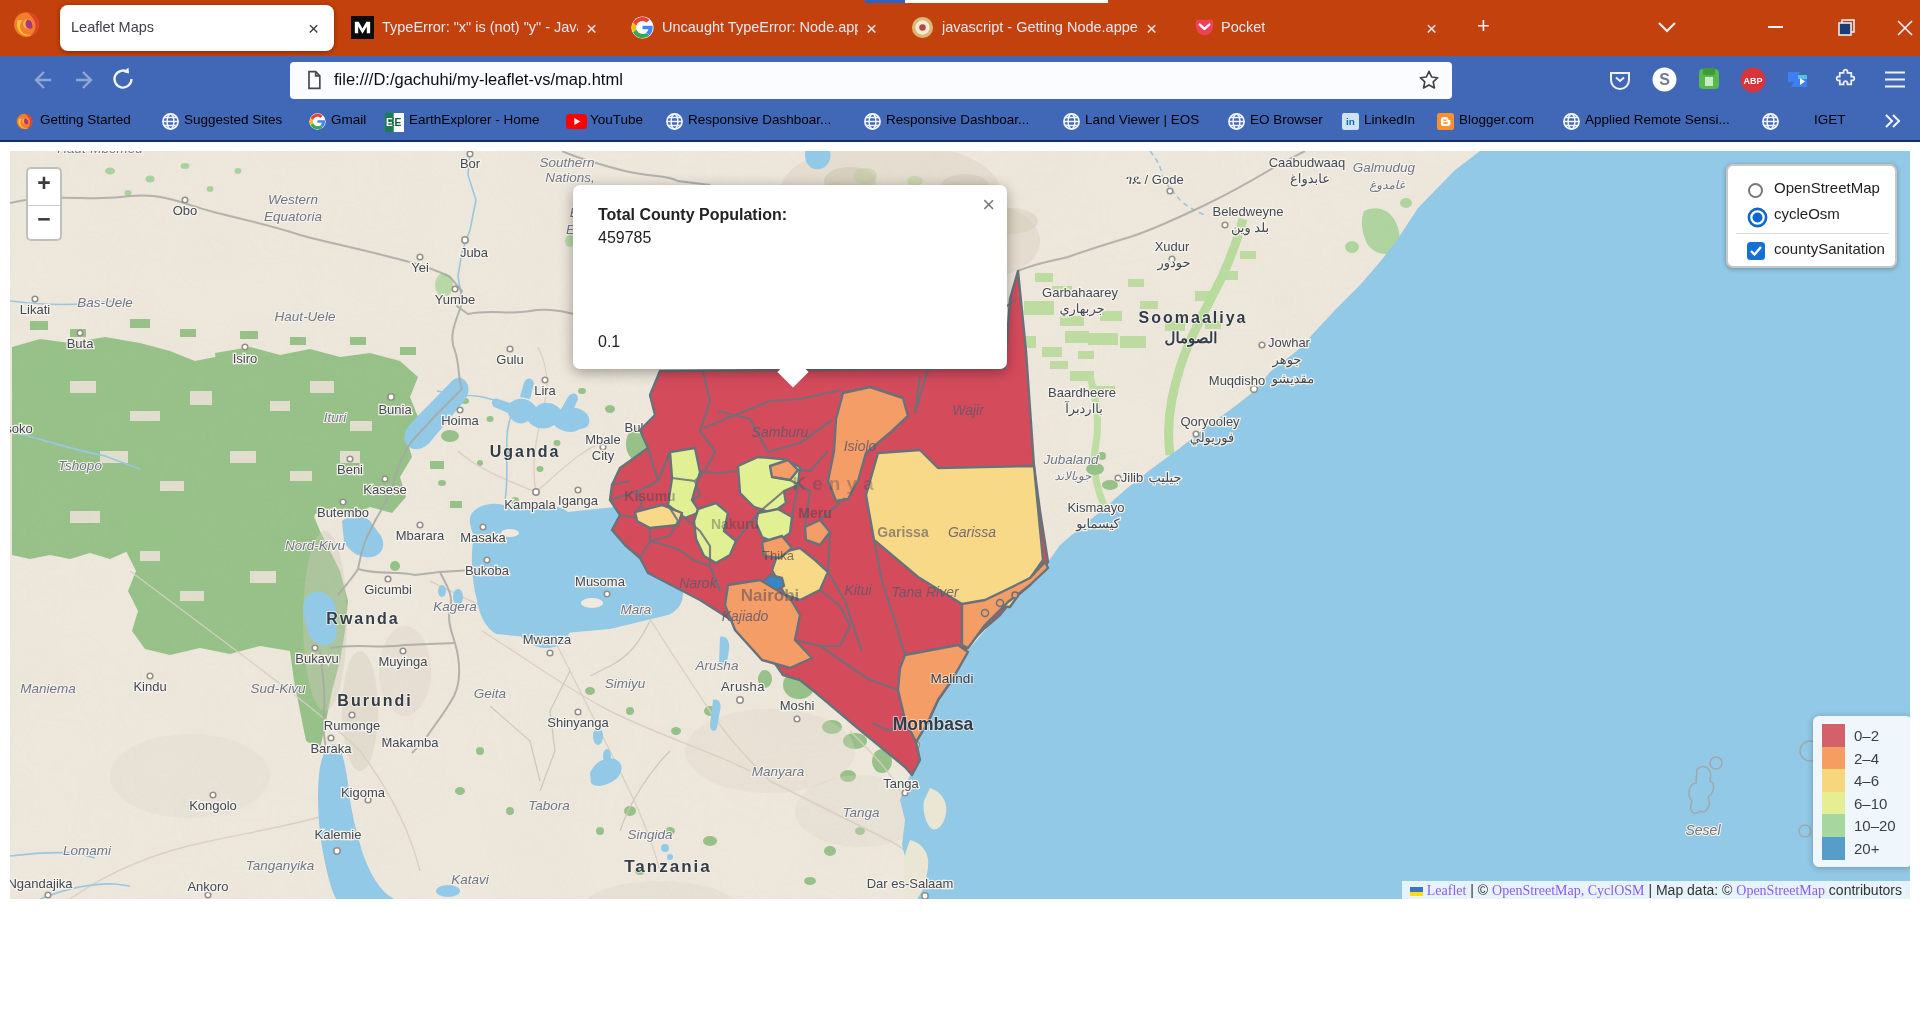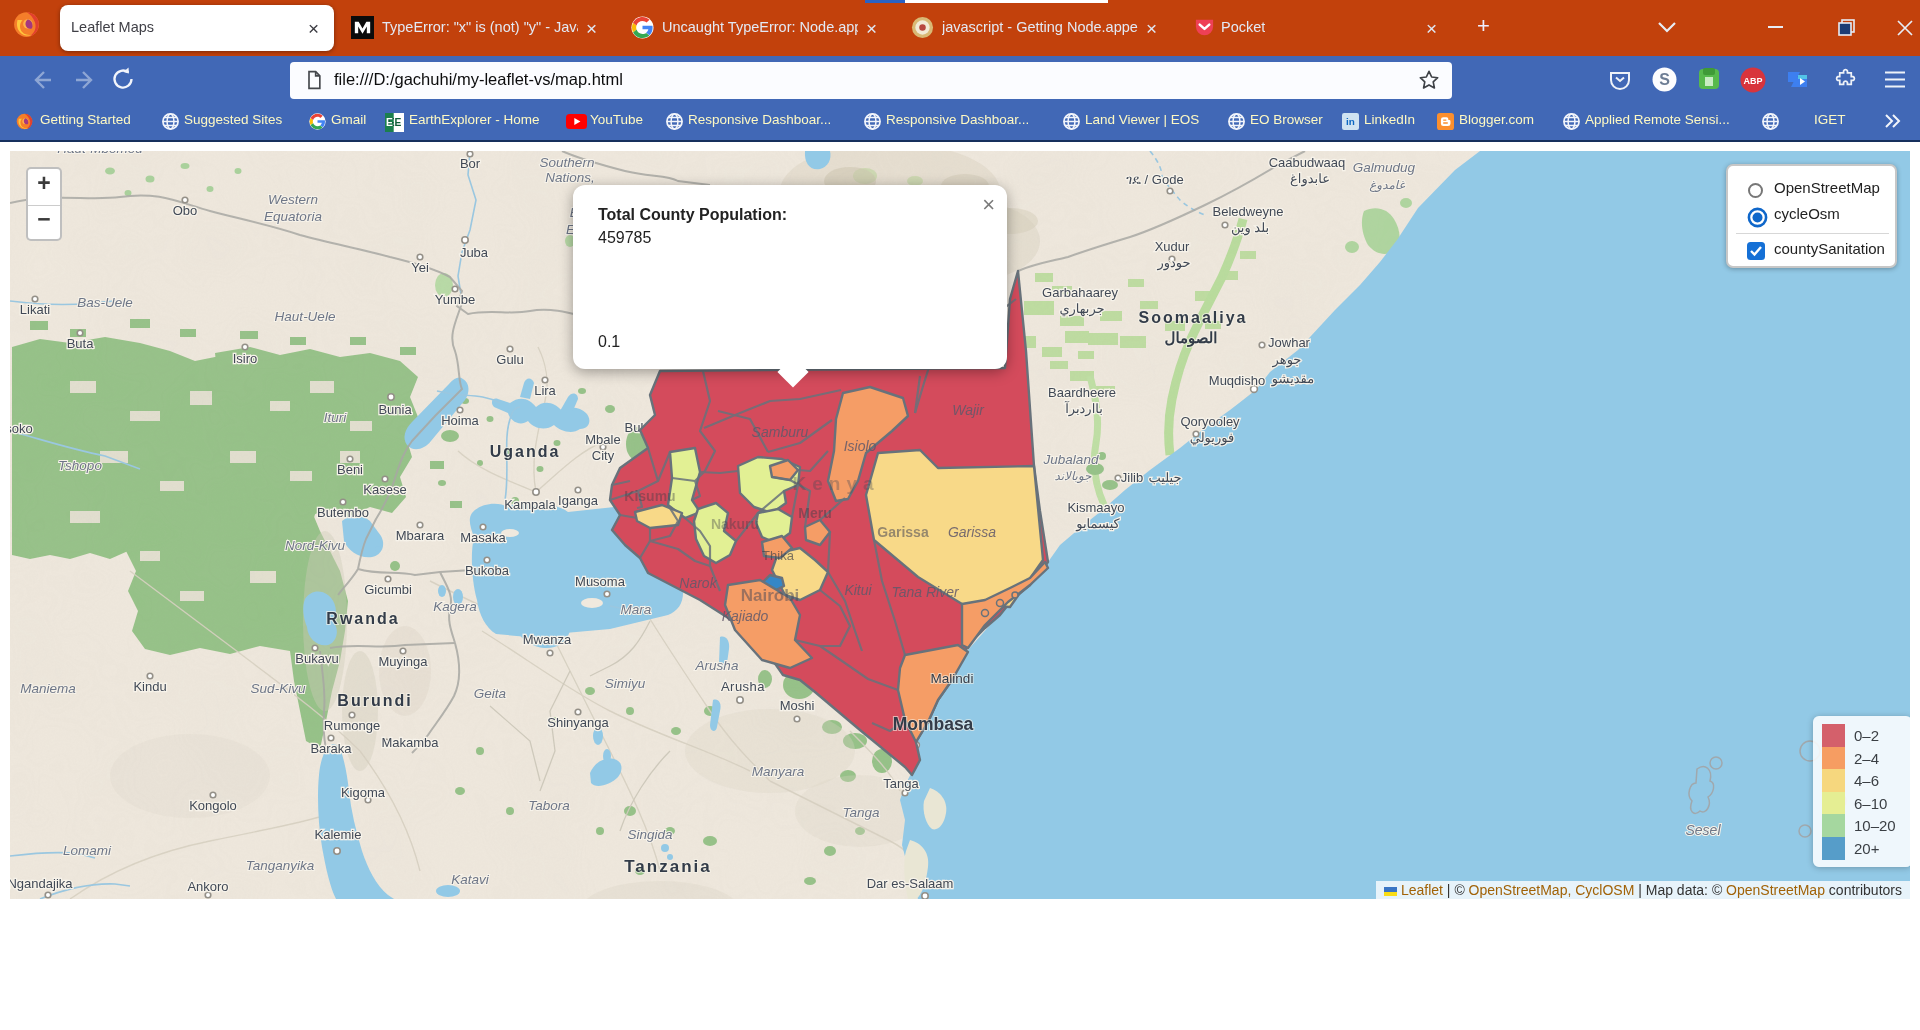--- a/index.html
+++ b/index.html
@@ -6,44 +6,44 @@
 html,body { width:1920px; height:1030px; background:#fff; font-family:"Liberation Sans", sans-serif; overflow:hidden; }
 #tabbar { position:absolute; left:0; top:0; width:1920px; height:56px; background:#c2410c; }
 .tab { position:absolute; top:5px; height:46px; border-radius:8px; }
 .tab .ttl { position:absolute; top:14px; font-size:14.5px; white-space:nowrap; overflow:hidden; }
 .tab .tx { position:absolute; top:13px; font-size:19px; color:#dfe6f2; font-weight:400; }
 #tab1 { left:60px; width:274px; background:#fff; box-shadow:0 1px 4px rgba(0,0,0,.4); }
 #tab1 .ttl { left:11px; color:#3f3f46; }
 .favicon { position:absolute; top:11px; width:23px; height:23px; }
 #navbar { position:absolute; left:0; top:56px; width:1920px; height:47px; background:#4168b6; }
 #bookbar { position:absolute; left:0; top:103px; width:1920px; height:40px; background:#4168b6; border-bottom:3px solid #16305d; box-sizing:border-box; }
-.bk { position:absolute; top:9px; height:18px; font-size:13.5px; color:#fef9c3; white-space:nowrap; }
+.bk { position:absolute; top:9px; height:18px; font-size:13.5px; color:#000000; white-space:nowrap; }
 .bki { position:absolute; top:10px; width:17px; height:17px; }
 #urlbar { position:absolute; left:290px; top:6px; width:1162px; height:37px; background:#fbfcff; border-radius:4px; }
 #urltext { position:absolute; left:44px; top:8px; font-size:16.5px; color:#0c0c0d; }
 #gap { position:absolute; left:0; top:142px; width:1920px; height:888px; background:#fff; }
 #mapwrap { position:absolute; left:10px; top:151px; width:1900px; height:748px; background:#f0e9de; overflow:hidden; }
 #mapwrap svg.base { position:absolute; left:0; top:0; }
 .mlab { fill:#414956; font-size:13px; paint-order:stroke; stroke:#f7f3ea; stroke-width:2.5px; font-weight:400; }
 .mreg { fill:#6e7687; font-style:italic; paint-order:stroke; stroke:#f7f3ea; stroke-width:2px; }
 .mcty { fill:#333c49; font-weight:700; letter-spacing:2px; paint-order:stroke; stroke:rgba(247,243,234,.7); stroke-width:2px; }
 .klab { fill:rgba(96,88,106,.85); font-style:italic; font-size:14px; }
 .tdot { fill:#fff; stroke:#949088; stroke-width:1.6; }
-#popup { position:absolute; left:563px; top:34px; width:434px; height:184px; background:#fff; border-radius:12px; box-shadow:0 3px 14px rgba(0,0,0,.35); }
+#popup { position:absolute; left:563px; top:34px; width:434px; height:184px; background:#fff; border-radius:7px; box-shadow:0 3px 14px rgba(0,0,0,.35); }
 #popup:after { content:""; position:absolute; left:209px; top:176px; width:22px; height:22px; background:#fff; transform:rotate(45deg); }
 #popup .pc { position:absolute; left:25px; top:17px; width:375px; font-size:16px; color:#222; line-height:22px; }
 #popx { position:absolute; right:12px; top:7px; font-size:22px; color:#7a7a7a; font-weight:400; }
 #zoomctl { position:absolute; left:16px; top:16px; width:36px; height:74px; background:#fff; border:2px solid rgba(0,0,0,.25); border-radius:5px; }
 #zoomctl .zb { position:absolute; left:0; width:32px; text-align:center; font-size:23px; font-weight:700; color:#3b3b3b; }
 #layersctl { position:absolute; left:1716px; top:13px; width:171px; height:104px; background:#fff; border:2px solid rgba(0,0,0,.22); border-radius:7px; box-shadow:0 1px 5px rgba(0,0,0,.3); font-size:15px; color:#222; }
 #legend { position:absolute; left:1787px; top:565px; width:99px; height:151px; background:rgba(255,255,255,.85); border-radius:6px; box-shadow:0 1px 6px rgba(0,0,0,.25);margin-left:16px; }
 .lgsw { position:absolute; left:9px; width:23px; height:23px; }
 .lgtx { position:absolute; left:41px; height:23px; font-size:15px; color:#3a3f44; line-height:23px; }
 #attrib { position:absolute; right:0px; bottom:0px; height:18px; background:rgba(255,255,255,.78); font-size:14px; color:#333; padding:0 8px 0 8px; line-height:18px; white-space:nowrap; }
-#attrib .lnk { color:#a16207; }
+#attrib .lnk { color:#8b5cf6;font-family:Liberation Serif, serif; }
 </style>
 </head>
 <body>
 <div id="tabbar">
   <div style="position:absolute;left:865px;top:0;width:40px;height:3px;background:#2a62c4"></div>
   <div style="position:absolute;left:905px;top:0;width:203px;height:2.5px;background:#fff"></div>
   <svg class="favicon" style="left:13px;width:27px;height:27px" viewBox="0 0 24 24">
       <circle cx="12" cy="12" r="11" fill="#f57e2a"></circle>
       <path d="M12 1 A11 11 0 0 1 23 12 A11 11 0 0 1 14 22.8 C19.5 20 21 14.5 19.5 10 C18 5.5 15 2.5 12 1z" fill="#e1402f"></path>
       <path d="M4 8 C3 12 3.5 16 6.5 19 C9.5 22 14 22.6 17 21 C12 22 8 20 6.8 16.5 C5.6 13 6.5 10 8.5 8.2 C7 8 5.5 8 4 8z" fill="#ffc83d"></path>

